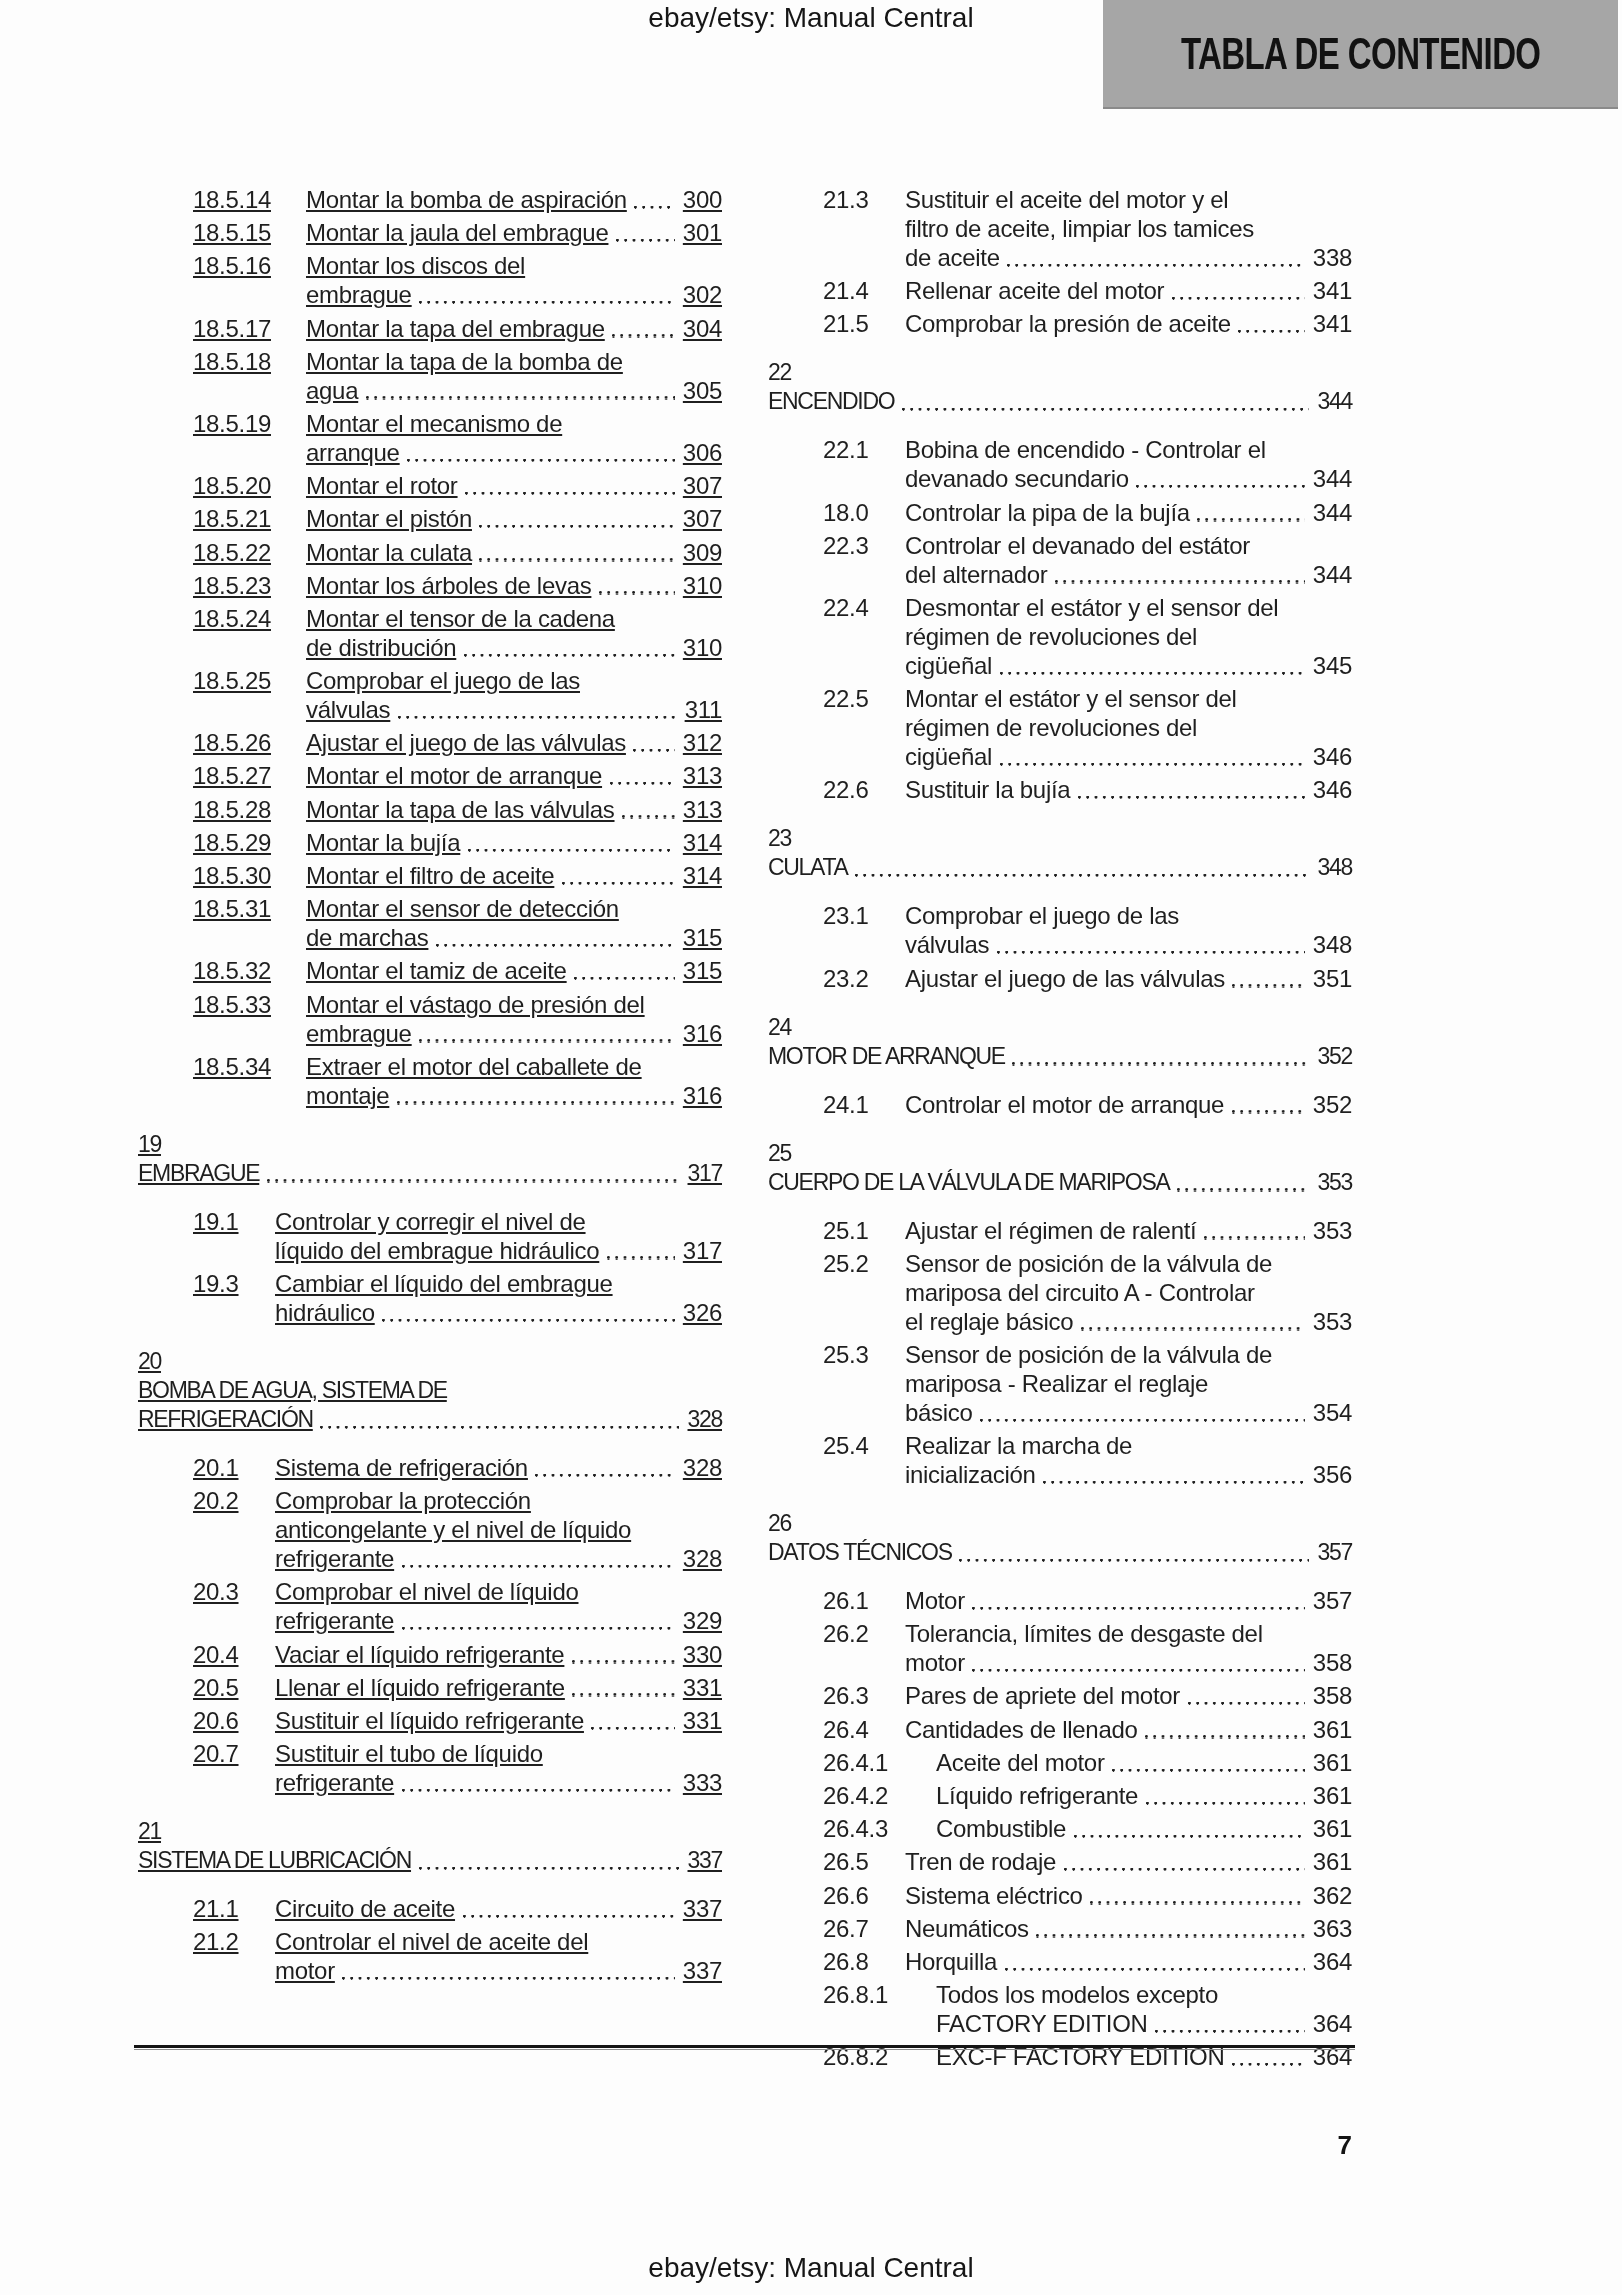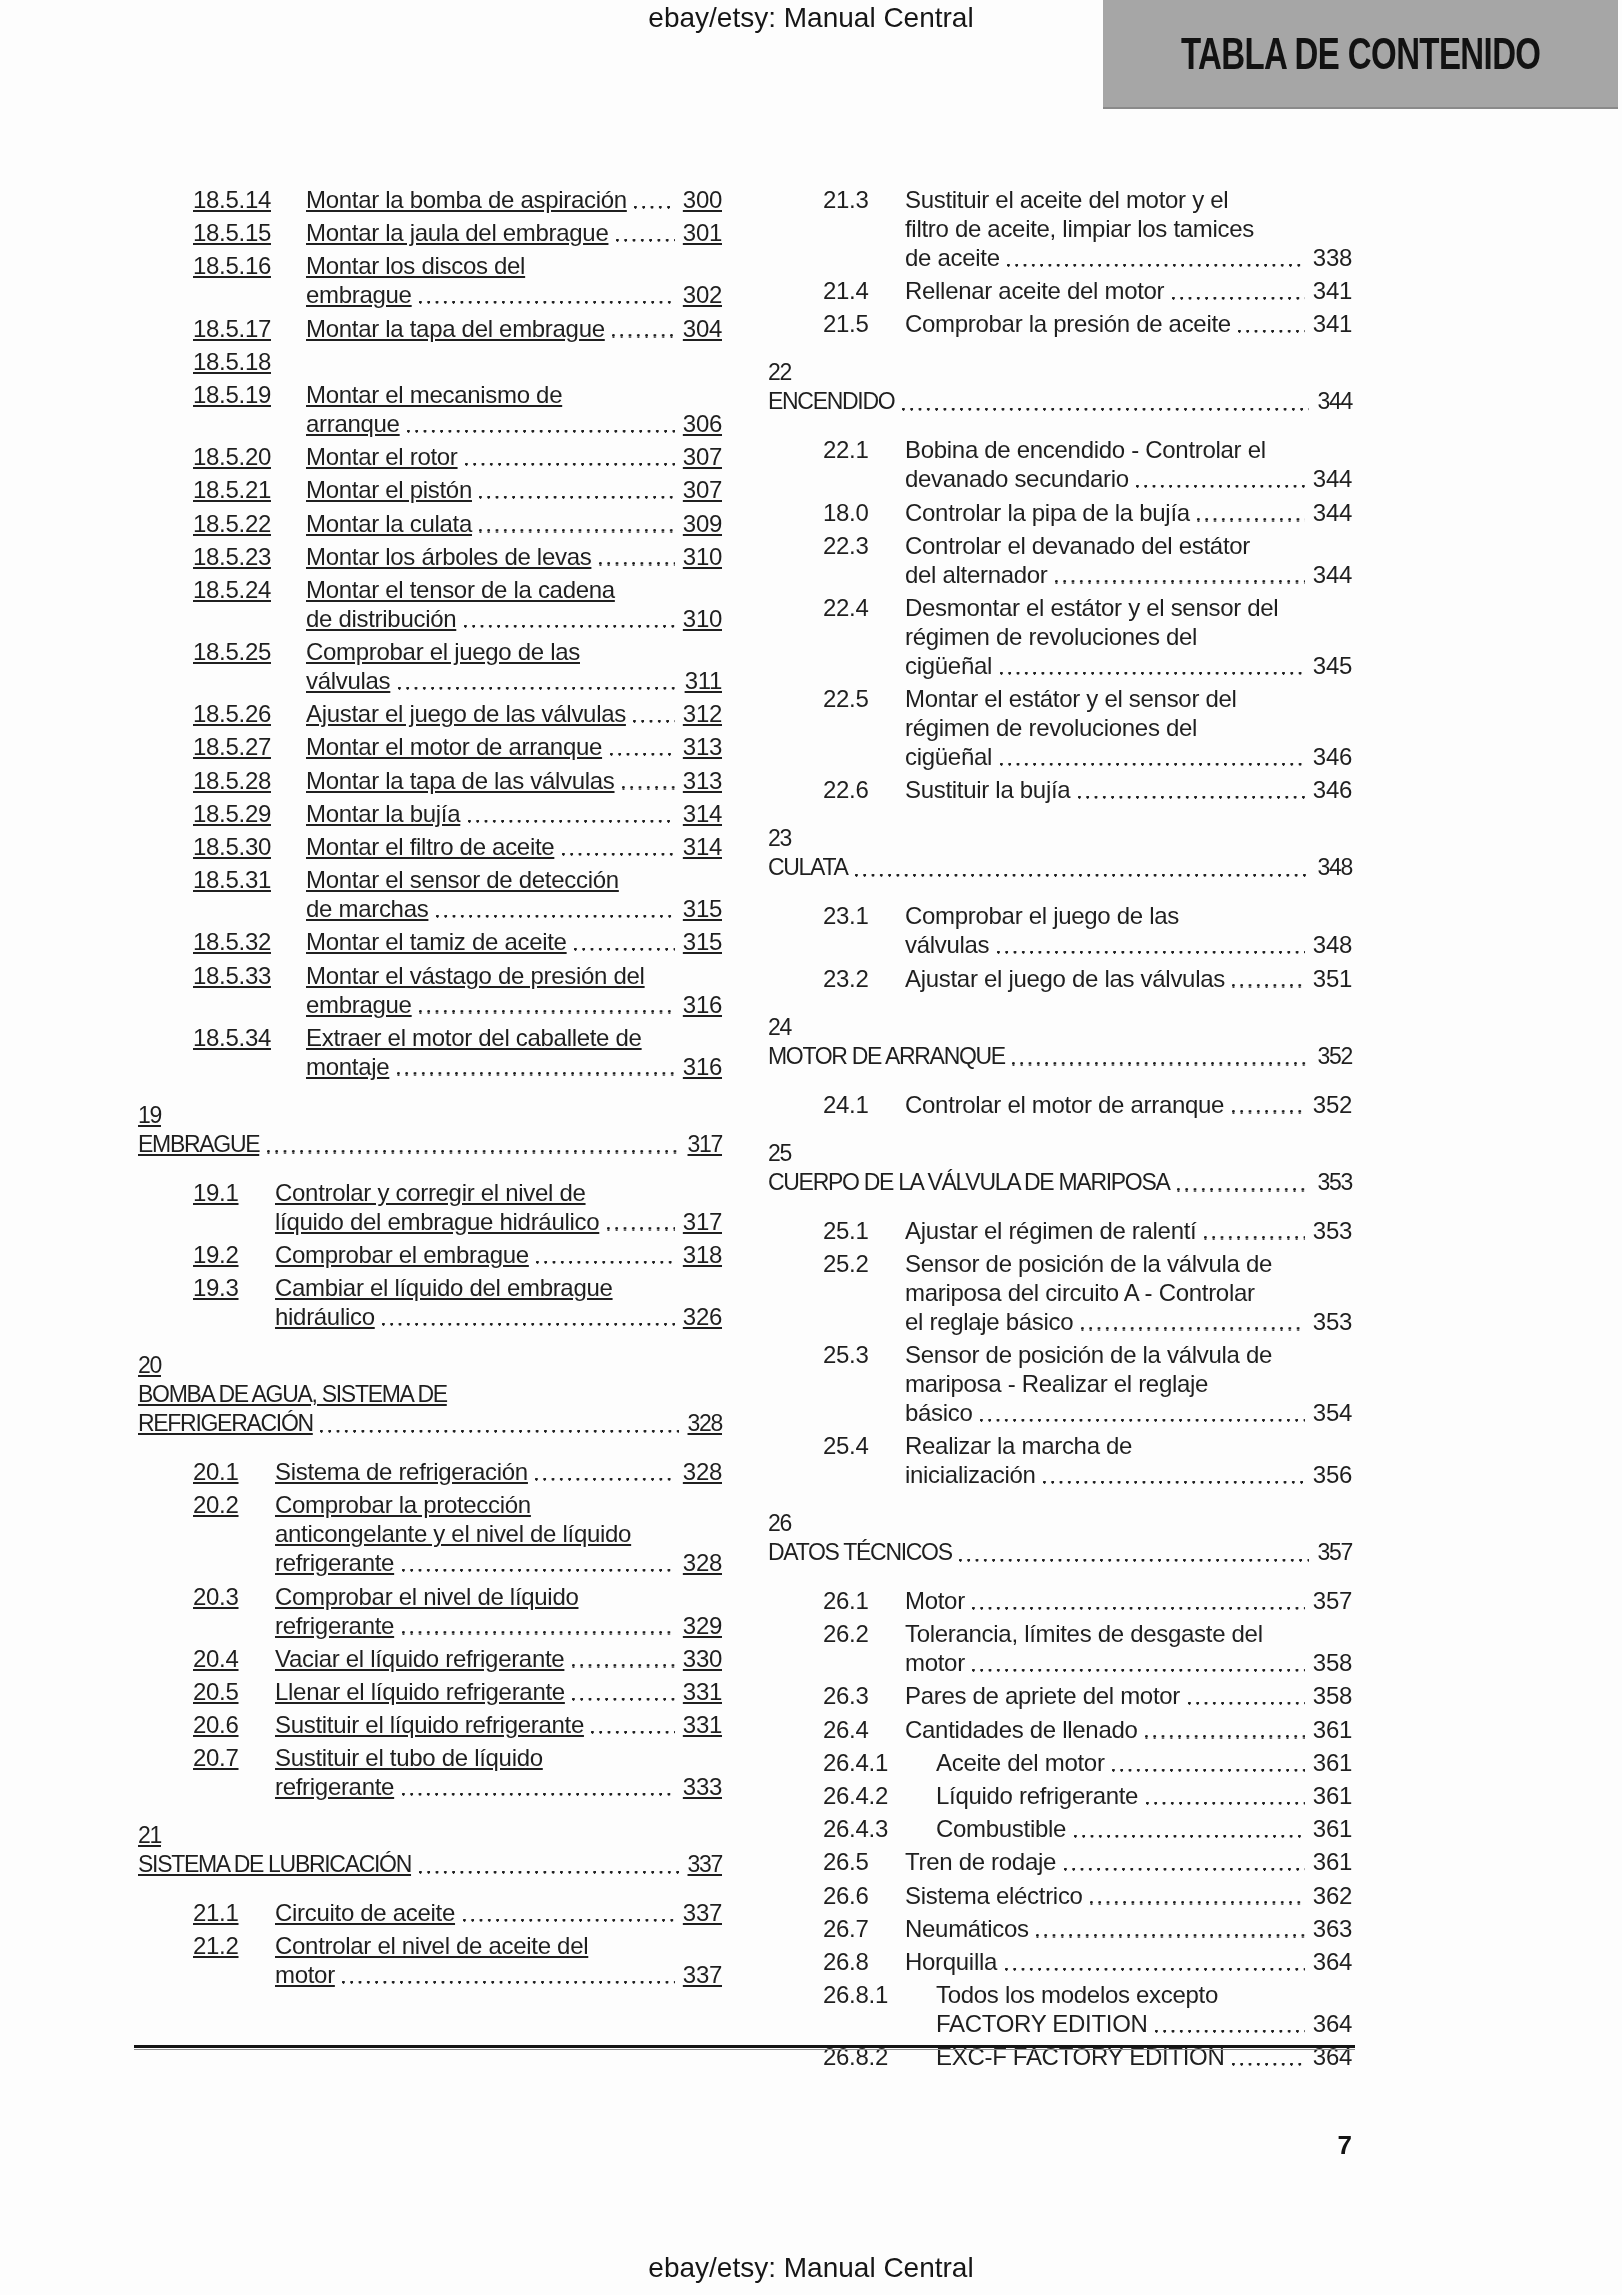--- a/index.html
+++ b/index.html
@@ -109,20 +109,30 @@
     <span class="body">
         <div class="line last">
           <span class="txt">Montar la tapa del embrague</span>
           <span class="dots"></span>
           <span class="pg">304</span>
         </div>
       </span>
   </div>
     <div class="entry lvl3">
     <span class="num">18.5.18</span>
+    <span class="body">
+        <div class="line">
+          <span class="txt">Montar la tapa de la bomba de</span>
+        </div>
+        <div class="line last">
+          <span class="txt">agua</span>
+          <span class="dots"></span>
+          <span class="pg">305</span>
+        </div>
+      </span>
   </div>
     <div class="entry lvl3">
     <span class="num">18.5.19</span>
     <span class="body">
         <div class="line">
           <span class="txt">Montar el mecanismo de</span>
         </div>
         <div class="line last">
           <span class="txt">arranque</span>
           <span class="dots"></span>
@@ -308,30 +318,20 @@
     <div class="entry lvl2">
     <span class="num">19.1</span>
     <span class="body">
         <div class="line">
           <span class="txt">Controlar y corregir el nivel de</span>
         </div>
         <div class="line last">
           <span class="txt">líquido del embrague hidráulico</span>
           <span class="dots"></span>
           <span class="pg">317</span>
-        </div>
-      </span>
-  </div>
-    <div class="entry lvl2">
-    <span class="num">19.2</span>
-    <span class="body">
-        <div class="line last">
-          <span class="txt">Comprobar el embrague</span>
-          <span class="dots"></span>
-          <span class="pg">318</span>
         </div>
       </span>
   </div>
     <div class="entry lvl2">
     <span class="num">19.3</span>
     <span class="body">
         <div class="line">
           <span class="txt">Cambiar el líquido del embrague</span>
         </div>
         <div class="line last">

